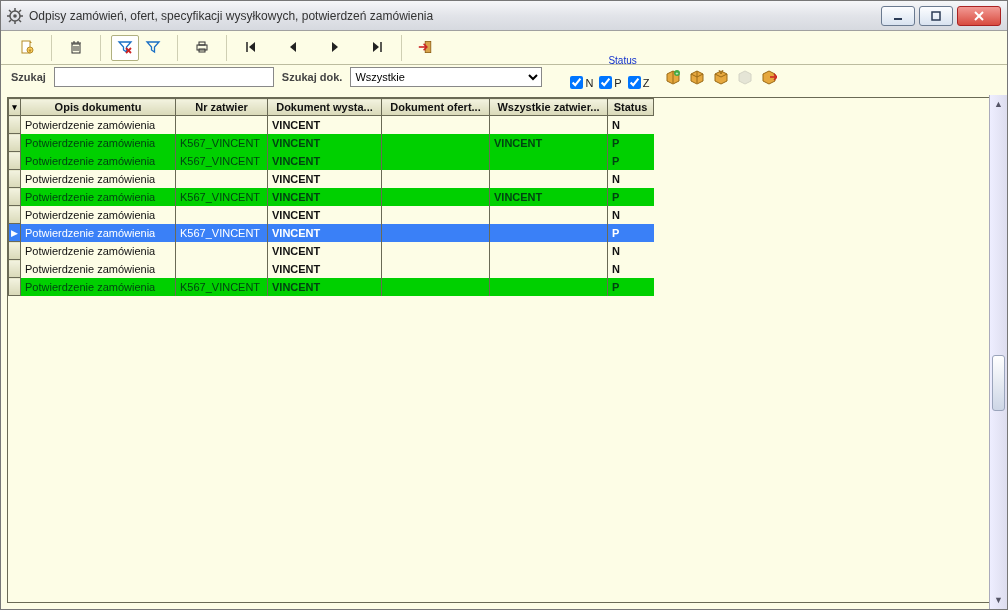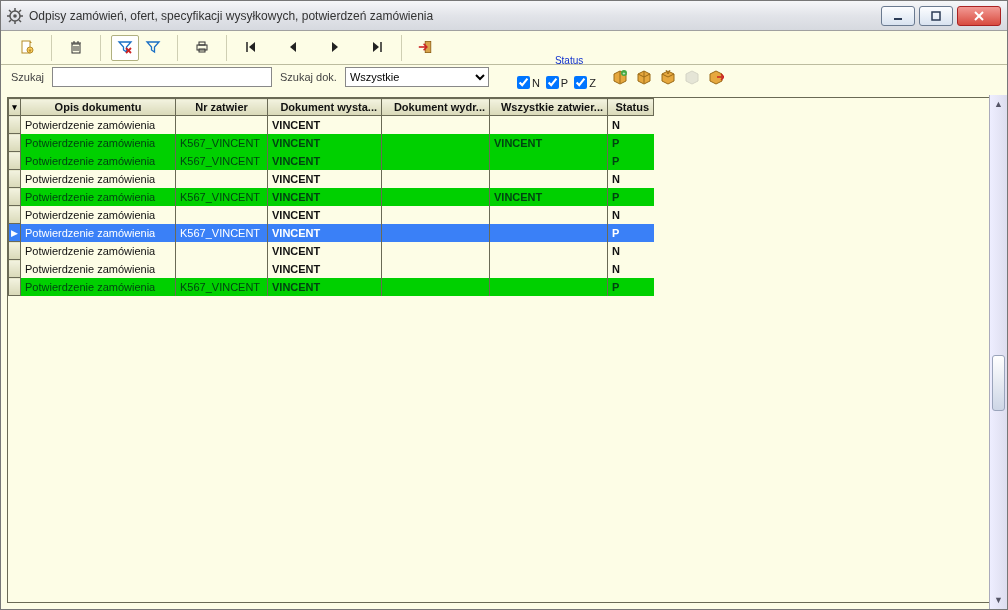--- a/index.html
+++ b/index.html
@@ -18,34 +18,34 @@
   .winbtn svg { width:12px; height:12px; }
 
   .toolbar { height:34px; background:#fdfde6; border-bottom:1px solid #bcbc9f; display:flex; align-items:center; padding:0 6px; gap:0;}
   .tb-group { display:flex; align-items:center; padding:0 6px; height:100%; }
   .tb-sep { width:1px; height:26px; background:#cfcfb3; margin:0 4px;}
   .tbtn { width:28px; height:26px; display:flex; align-items:center; justify-content:center; border:1px solid transparent; border-radius:2px;}
   .tbtn.active { border:1px solid #b0b080; background:#fff;}
   .tbtn svg { width:16px; height:16px; }
 
   .searchbar { height:30px; background:#fdfde6; display:flex; align-items:center; padding:0 10px 6px 10px; gap:8px;}
-  .searchbar .lbl { color:#444; }
+  .searchbar .lbl { color:#444;font-weight:bold; }
   .searchbar input[type="text"] { height:20px; border:1px solid #888; background:#fff; padding:0 4px; font:inherit; }
   .searchbar select { height:20px; border:1px solid #888; background:#fff; font:inherit; }
   .status-block { display:flex; align-items:flex-end; gap:6px; }
   .status-hdr { color:#1030cc; font-size:10px; position:relative; top:-10px; left:38px; white-space:nowrap; }
   .chk { display:flex; align-items:center; gap:2px; color:#222;}
   .chk input { margin:0; }
   .mini-icons { display:flex; gap:8px; margin-left:8px; align-items:center;}
   .mini-icons span { width:16px; height:16px; display:flex; align-items:center; justify-content:center; }
 
   .body-area { flex:1; background:#fdfde6; position:relative; overflow:hidden; padding:2px 6px 6px 6px;}
   .grid-wrap { border:1px solid #6a6a55; background:#fdfde6; overflow:auto; height:100%; }
   table.grid { border-collapse:collapse; font-size:11px; }
-  table.grid th { background:linear-gradient(#f3f3e0,#d9d9b8); border:1px solid #6a6a55; padding:2px 4px; font-weight:bold; color:#111; text-align:right; white-space:nowrap;}
+  table.grid th { background:linear-gradient(#f3f3e0,#d9d9b8); border:1px solid #6a6a55; padding:2px 4px; font-weight:bold; color:#111; text-align:center; white-space:nowrap;}
   table.grid td { border:none; border-left:1px solid #6a6a55; padding:2px 4px; height:18px; white-space:nowrap; overflow:hidden; text-overflow:ellipsis;}
   table.grid tr.row-N td { background:#fdfde6; color:#111; }
   table.grid tr.row-P td { background:#00d000; color:#041; }
   table.grid tr.row-P td.bold { font-weight:bold; color:#041;}
   table.grid tr.row-N td.bold { font-weight:bold; }
   table.grid tr.selected td { background:#3a80f7 !important; color:#fff !important; }
   table.grid th.indicator, table.grid td.indicator { width:12px; min-width:12px; background:linear-gradient(#f3f3e0,#d9d9b8) !important; color:#000 !important; border:1px solid #6a6a55; text-align:center; padding:0; font-size:9px;}
   .col-opis { width:155px; }
   .col-paczki { width:92px; }
   .col-wyst { width:114px; font-weight:bold; }
@@ -187,21 +187,21 @@
               <path d="M7 4l4 4-4 4" fill="none" stroke="#c22" stroke-width="2"></path>
             </svg></span>
       </div>
     </div>
   </div>
 
   <div class="searchbar">
     <span class="lbl">Szukaj</span>
     <input type="text" style="width: 220px;" value="">
     <span class="lbl">Szukaj dok.</span>
-    <select style="width:144px">
+    <select style="width:192px">
       <option>Wszystkie</option>
     </select>
 
     <div style="position:relative; margin-left:20px;">
       <div class="status-hdr">Status</div>
       <div class="status-block">
         <label class="chk">
             <input type="checkbox" checked="" style="">
             <span>N</span>
           </label>
@@ -255,21 +255,21 @@
 
   <div class="body-area">
     <div class="grid-wrap">
       <table class="grid">
         <thead>
           <tr>
             <th class="indicator">▾</th>
             <th class="col-opis" style="text-align:center">Opis dokumentu</th>
             <th class="col-paczki" style="text-align:center">Nr zatwier</th>
             <th class="col-wyst">Dokument wysta...</th>
-            <th class="col-wydr">Dokument wydr...</th>
+            <th class="col-wydr">Dokument ofert...</th>
             <th class="col-zatw">Wszystkie zatwier...</th>
             <th class="col-status">Status</th>
           </tr>
         </thead>
         <tbody id="grid-body">
             <tr class="row-N">
               <td class="indicator"></td>
               <td class="col-opis">Potwierdzenie zamówienia</td>
               <td class="col-paczki"></td>
               <td class="col-wyst bold">VINCENT</td>

